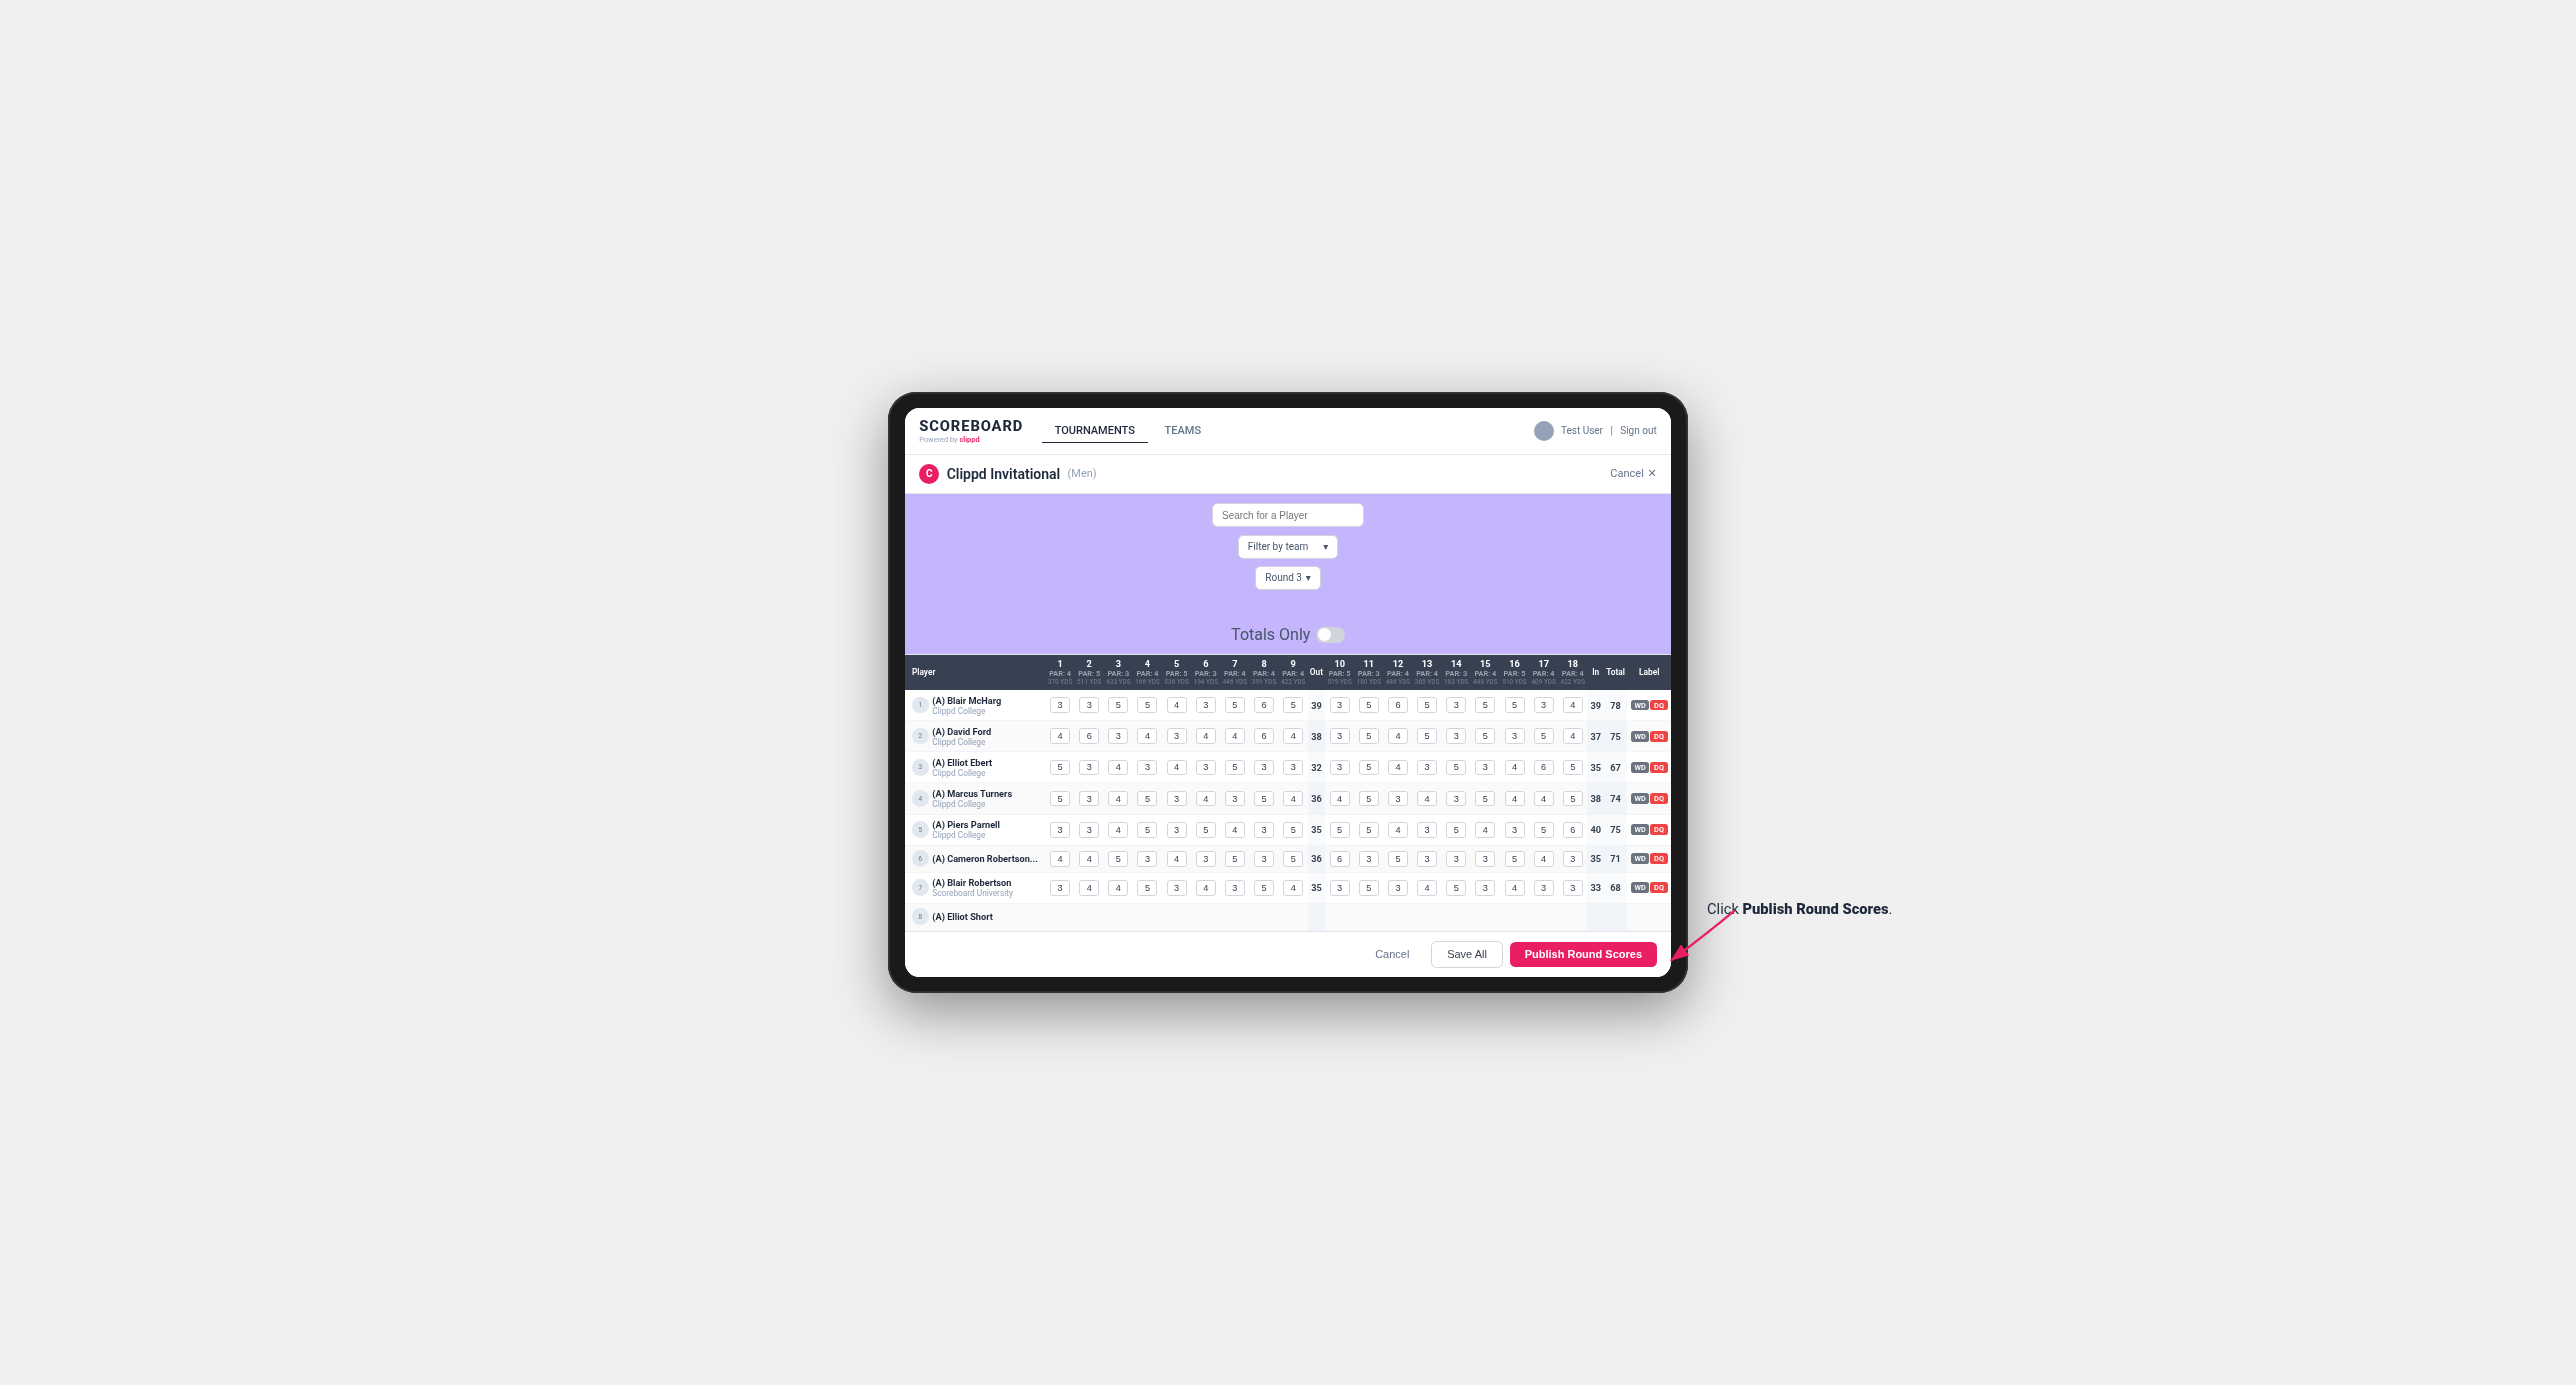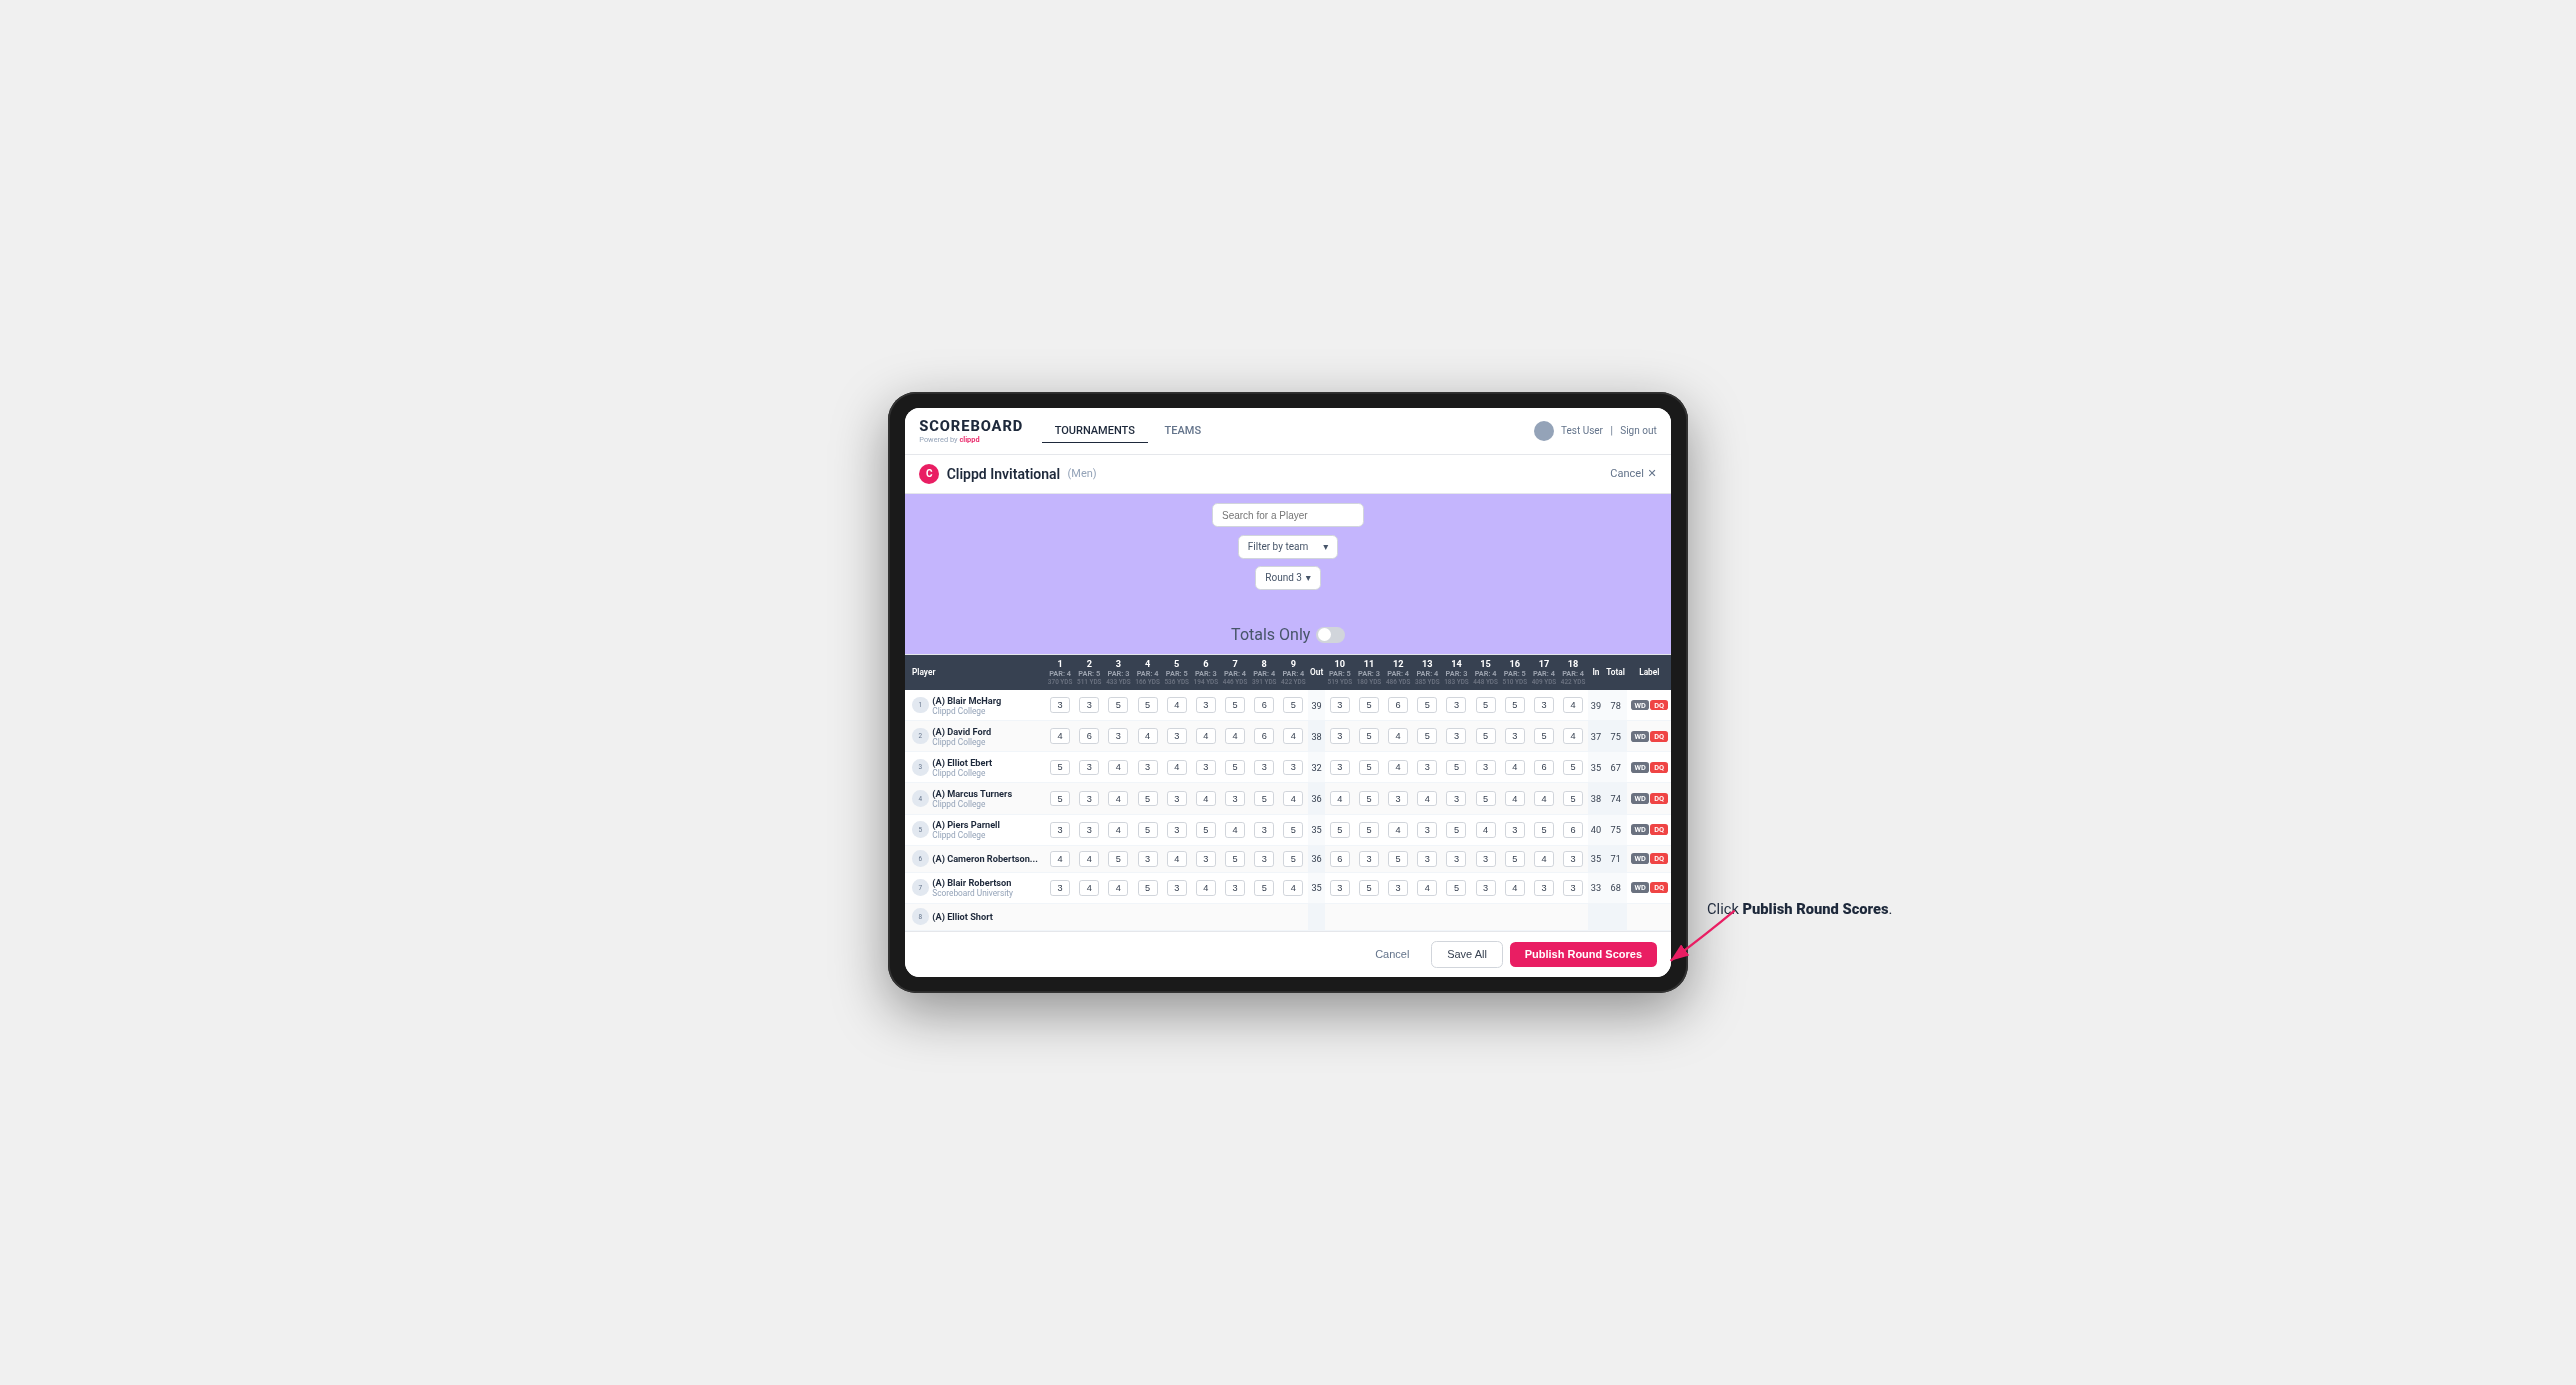--- a/index.html
+++ b/index.html
@@ -334,21 +334,21 @@
       flex-shrink: 0;
     }
 
     .player-row {
       display: flex;
       align-items: center;
     }
 
     .out-col, .in-col, .total-col {
       background: #f8fafc;
-      font-weight: 400;
+      font-weight: 700;
       margin-top: 8px;
     }
 
     .score-table tr:nth-child(even) td {
       background: #fafafa;
     }
 
     .score-table tr:nth-child(even) .out-col,
     .score-table tr:nth-child(even) .in-col,
     .score-table tr:nth-child(even) .total-col {

